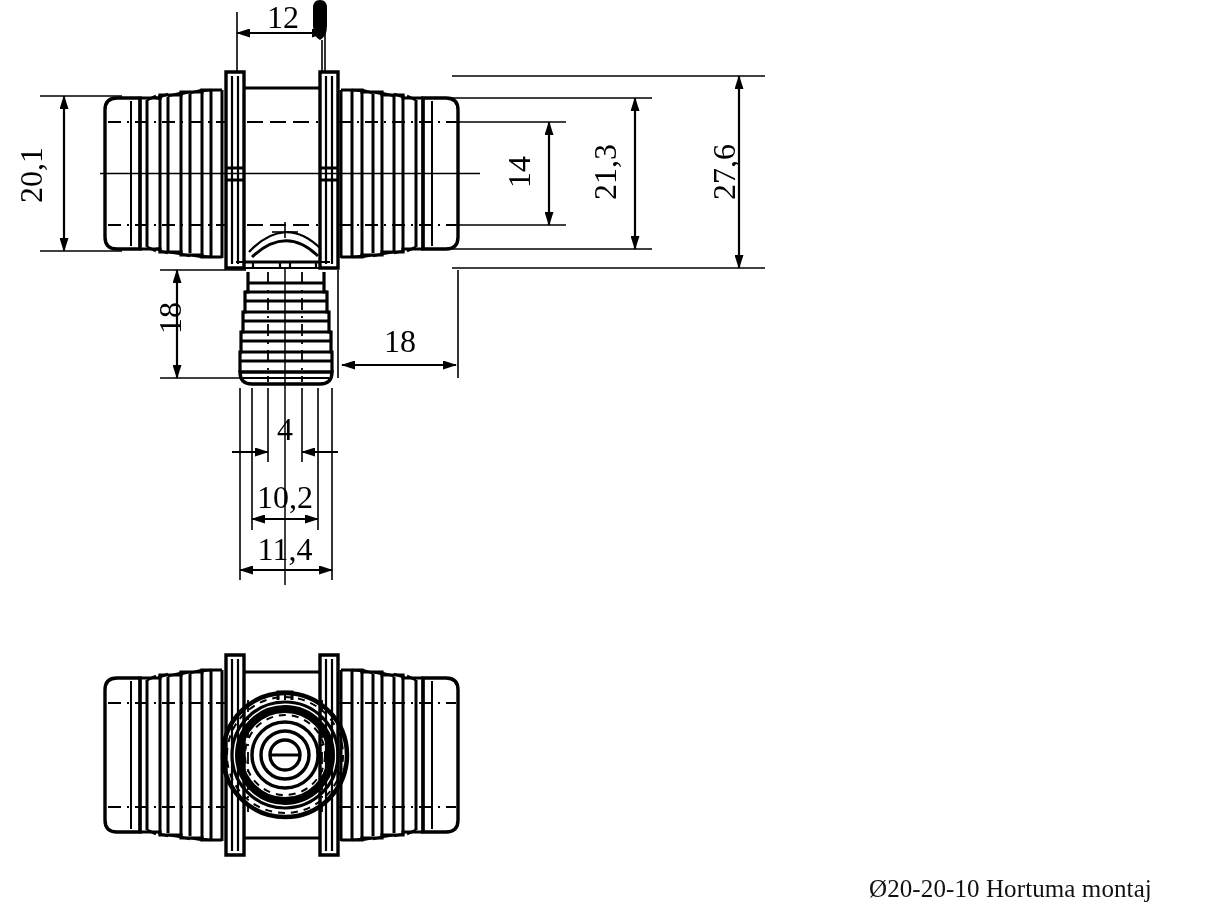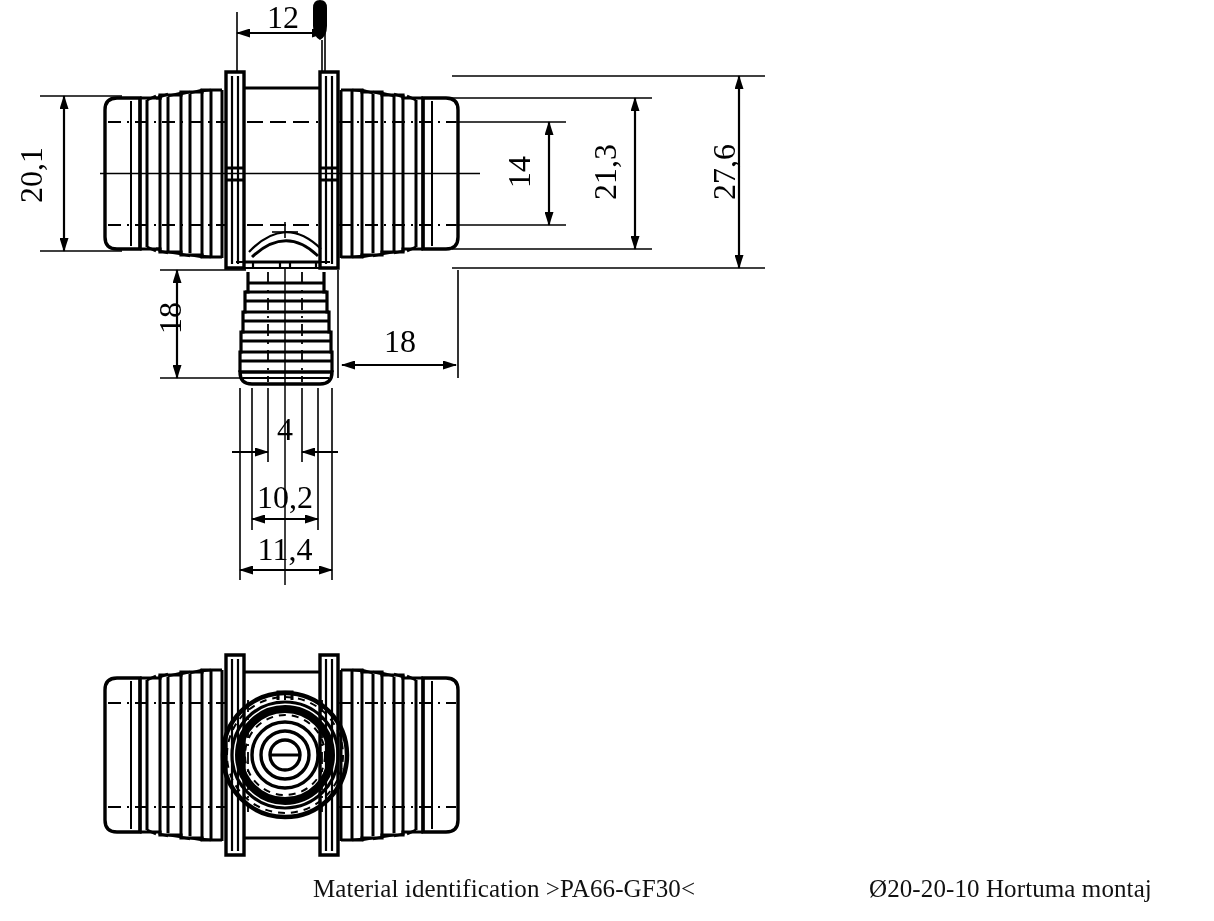--- a/index.html
+++ b/index.html
@@ -366,17 +366,16 @@
         <path d="M285,692 L285,700" stroke-width="2.0"></path>
       </g>
 
       <g stroke="#000" stroke-width="1.8" stroke-dasharray="12 6 2 6" fill="none">
         <path d="M248,700 L248,812"></path>
         <path d="M322,700 L322,812"></path>
       </g>
     </g>
   </svg>
 
-  <div class="cap" id="cap-material">Material identification &gt;PA66-GF30&lt;</div>
 
   <div class="cap" id="cap-part">Ø20-20-10 Hortuma montaj</div>
 
 </div>
 
 </body></html>

